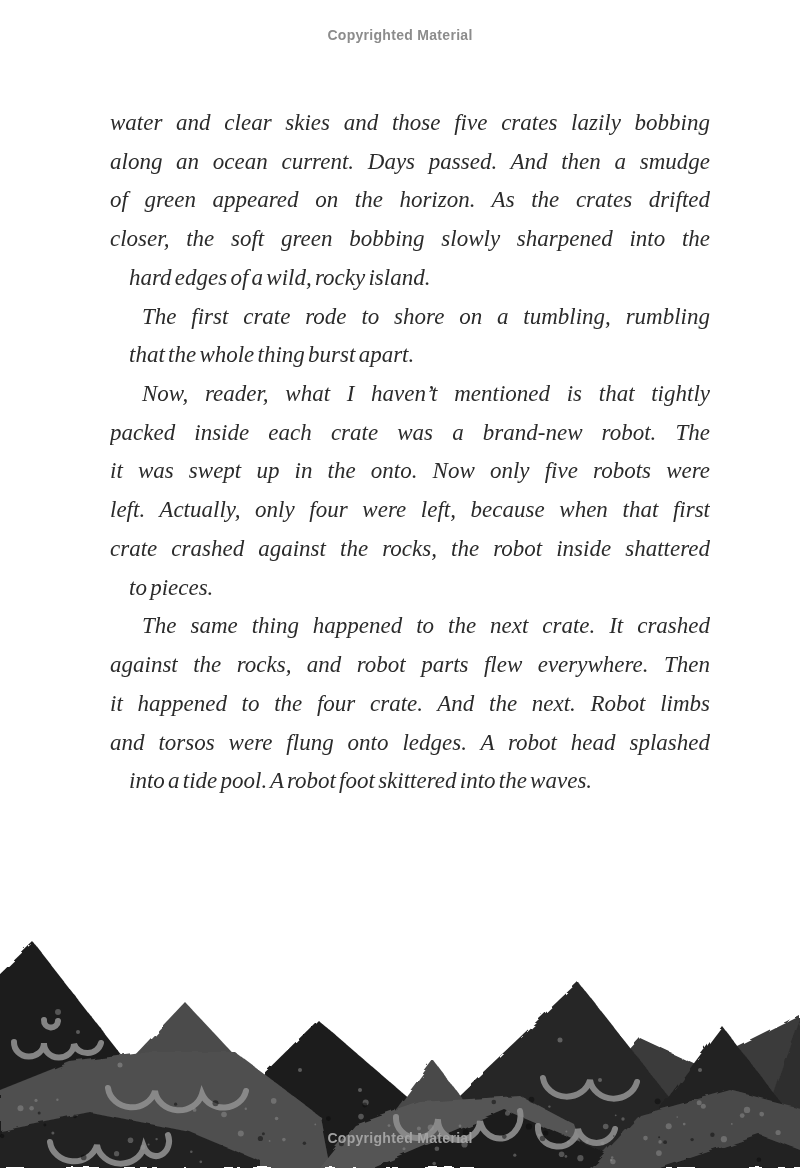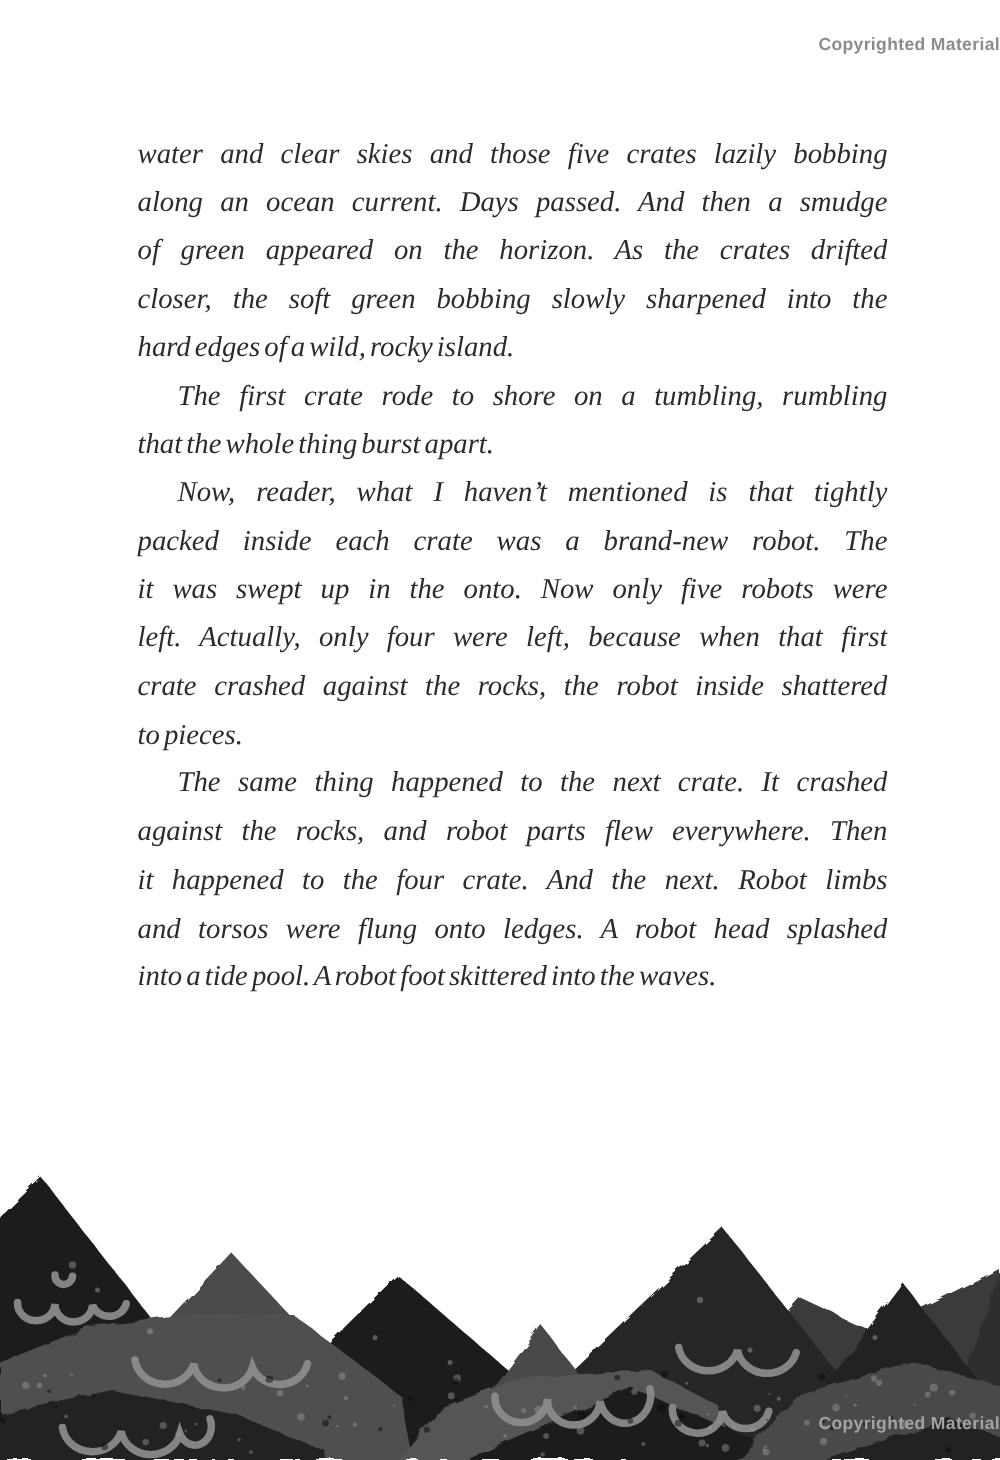--- a/index.html
+++ b/index.html
@@ -8,21 +8,21 @@
     background:#ffffff;
     font-family:"Liberation Serif", serif;
     position:relative;
     overflow:hidden;
   }
   .page{position:absolute;inset:0;background:#ffffff;}
 
   .copyright{
     position:absolute;
     left:0;right:0;
-    text-align:right;
+    text-align:center;
     font-family:"Liberation Sans", sans-serif;
     font-weight:bold;
     font-size:14px;
     letter-spacing:.3px;
   }
   .copyright.top{ top:27px; color:var(--c-copy-top,#8c8c8c); }
   .copyright.bottom{ bottom:22px; color:var(--c-copy-bottom,#a0a0a0); z-index:5; }
 
   .text-block{
     position:absolute;
@@ -40,21 +40,21 @@
     text-align:justify;
     overflow:hidden;
   }
   .line::after{
     content:"";
     display:inline-block;
     width:100%;
     height:0;
   }
   .line.indent{ text-indent:32px; }
-  .line.last{ text-align:left; }
+  .line.last{ text-align:left;margin-left:19px; }
   .line.last::after{ content:none; }
 
   .illustration{
     position:absolute;
     left:0; bottom:0;
     width:800px; height:248px;
   }
   .illustration svg{ display:block; }
 </style>
 </head>

